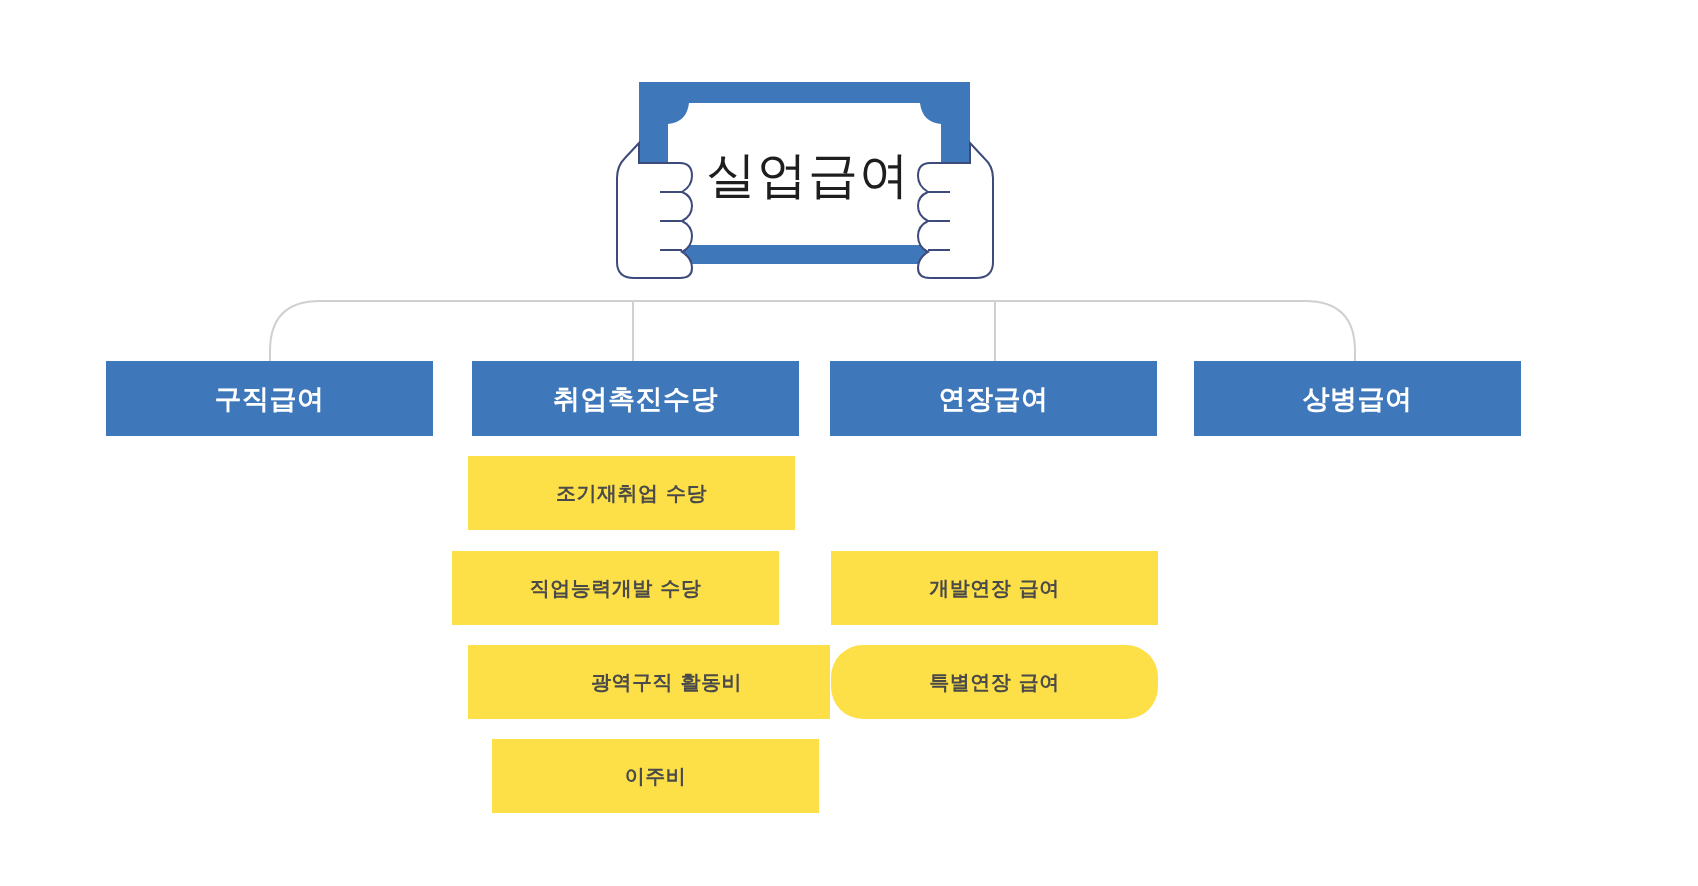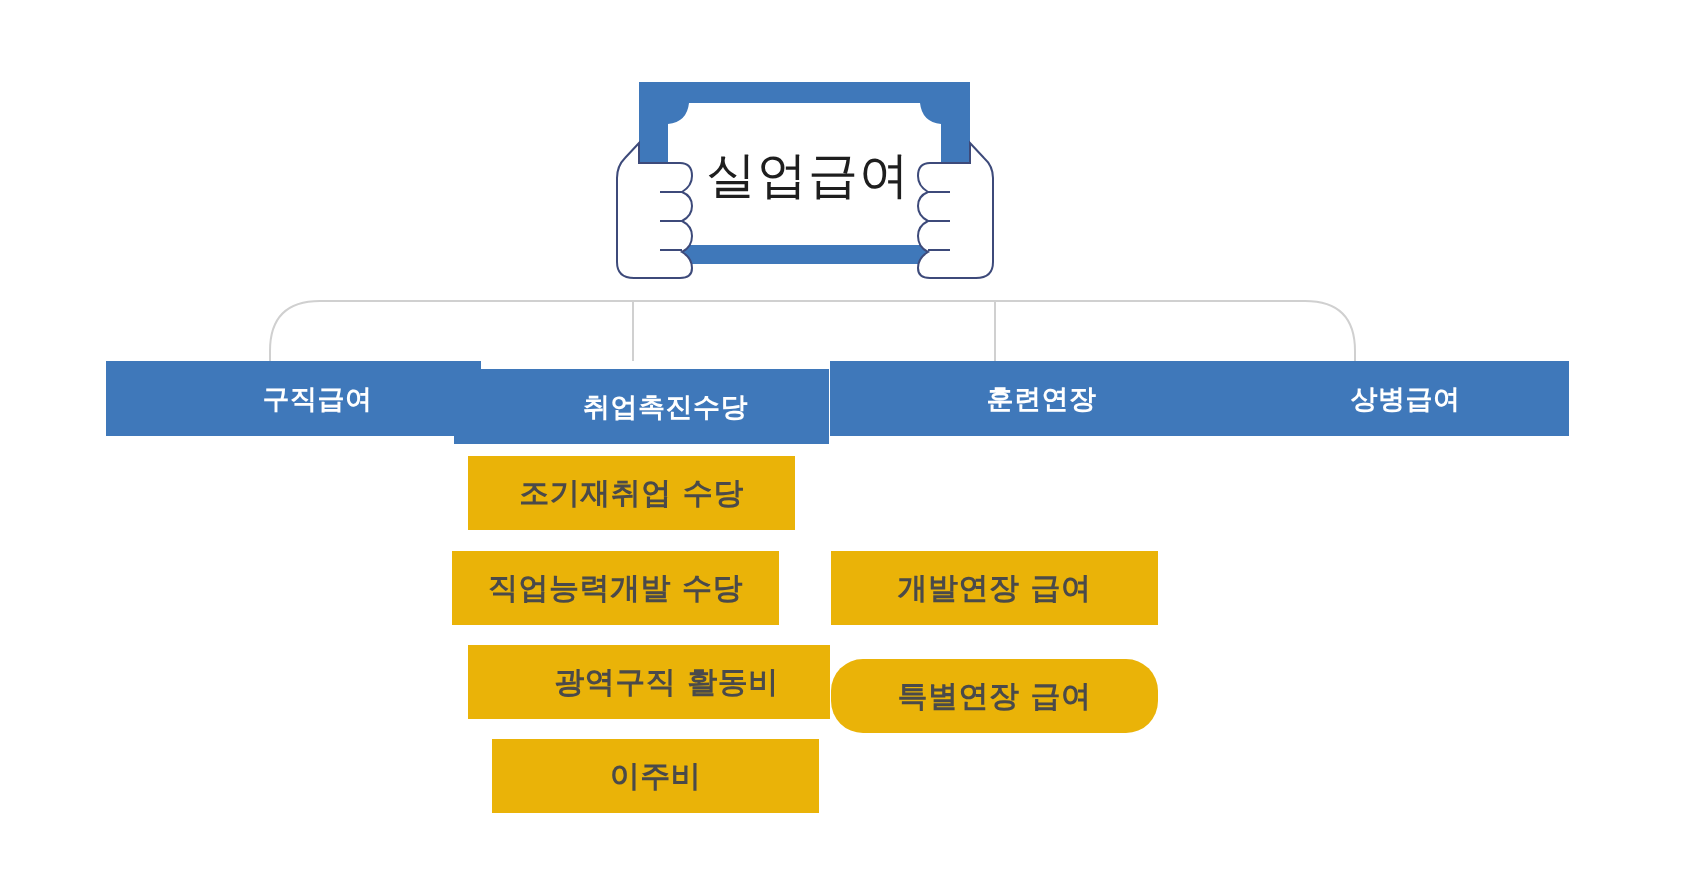--- a/index.html
+++ b/index.html
@@ -9,27 +9,27 @@
   svg.art { position: absolute; left: 0; top: 0; }
   .title {
     position: absolute; left: 690px; top: 140px; width: 236px; height: 70px;
     display: flex; align-items: center; justify-content: center;
     font-size: 50px; color: #1e1e1e; letter-spacing: 1px;
   }
   .cat {
     position: absolute; top: 361px; width: 327px; height: 75px;
     background: #3f78ba; color: #ffffff;
     display: flex; align-items: center; justify-content: center;
-    font-size: 27px; font-weight: bold; letter-spacing: 0.5px; padding-left: 48px;
+    font-size: 27px; font-weight: bold; letter-spacing: 0.5px;
   }
   .sub {
     position: absolute; width: 327px; height: 74px;
-    background: #eab308; color: #4a4a4a;
+    background: #fde047; color: #4a4a4a;
     display: flex; align-items: center; justify-content: center;
-    font-size: 30px; font-weight: bold; letter-spacing: 0.5px;
+    font-size: 20px; font-weight: bold; letter-spacing: 0.5px;
   }
 </style>
 </head>
 <body>
 
 <div class="canvas">
 
   <svg class="art" width="1698" height="886" viewBox="0 0 1698 886">
 
     <g fill="none" stroke="#d0d0d0" stroke-width="2">
@@ -58,25 +58,25 @@
                Q918 247 918 236 Q918 226 928 221 Q918 216 918 206 Q918 196 928 192 Q918 186 918 176 Q918 163 930 163 L970 163 Z"></path>
       <line x1="928" y1="192" x2="950" y2="192"></line>
       <line x1="928" y1="221" x2="950" y2="221"></line>
       <line x1="928" y1="250" x2="950" y2="250"></line>
     </g>
   </svg>
 
   <div class="title">실업급여</div>
 
   <div class="cat" style="left:106px;">구직급여</div>
-  <div class="cat" style="left:454px;margin-top:8px;">취업촉진수당</div>
-  <div class="cat" style="left:830px;">훈련연장</div>
+  <div class="cat" style="left:472px;">취업촉진수당</div>
+  <div class="cat" style="left:830px;">연장급여</div>
   <div class="cat" style="left:1194px;">상병급여</div>
 
   <div class="sub" style="left:468px; top:456px;">조기재취업 수당</div>
   <div class="sub" style="left:452px; top:551px;">직업능력개발 수당</div>
   <div class="sub" style="left:468px; top:645px;padding-left:35px;">광역구직 활동비</div>
   <div class="sub" style="left:468px; top:739px;margin-left:24px;">이주비</div>
 
   <div class="sub" style="left:831px; top:551px;text-align:center;">개발연장 급여</div>
-  <div class="sub" style="left:831px; top:659px;border-radius:32px;">특별연장 급여</div>
+  <div class="sub" style="left:831px; top:645px;border-radius:32px;">특별연장 급여</div>
 
 </div>
 
 </body></html>

